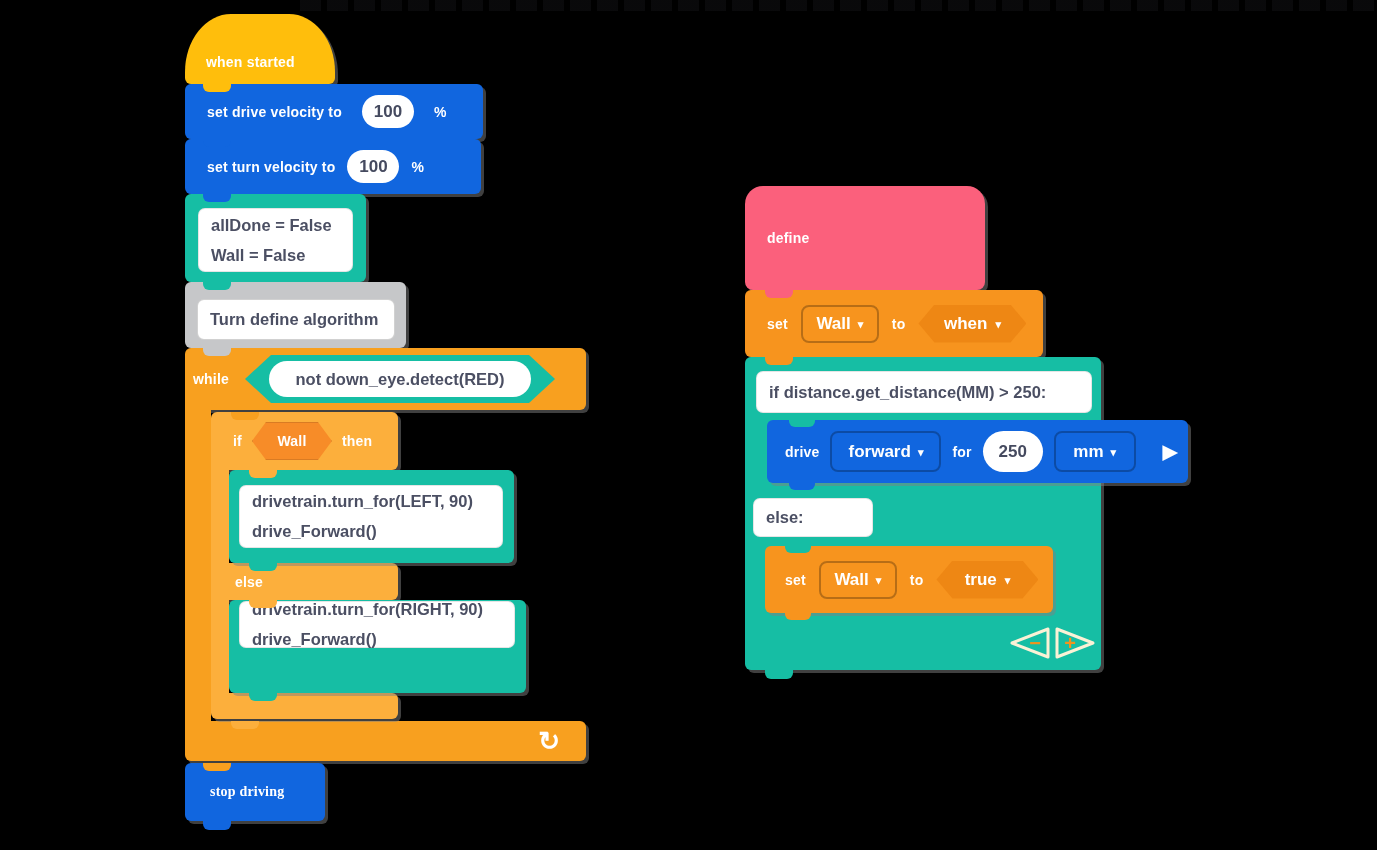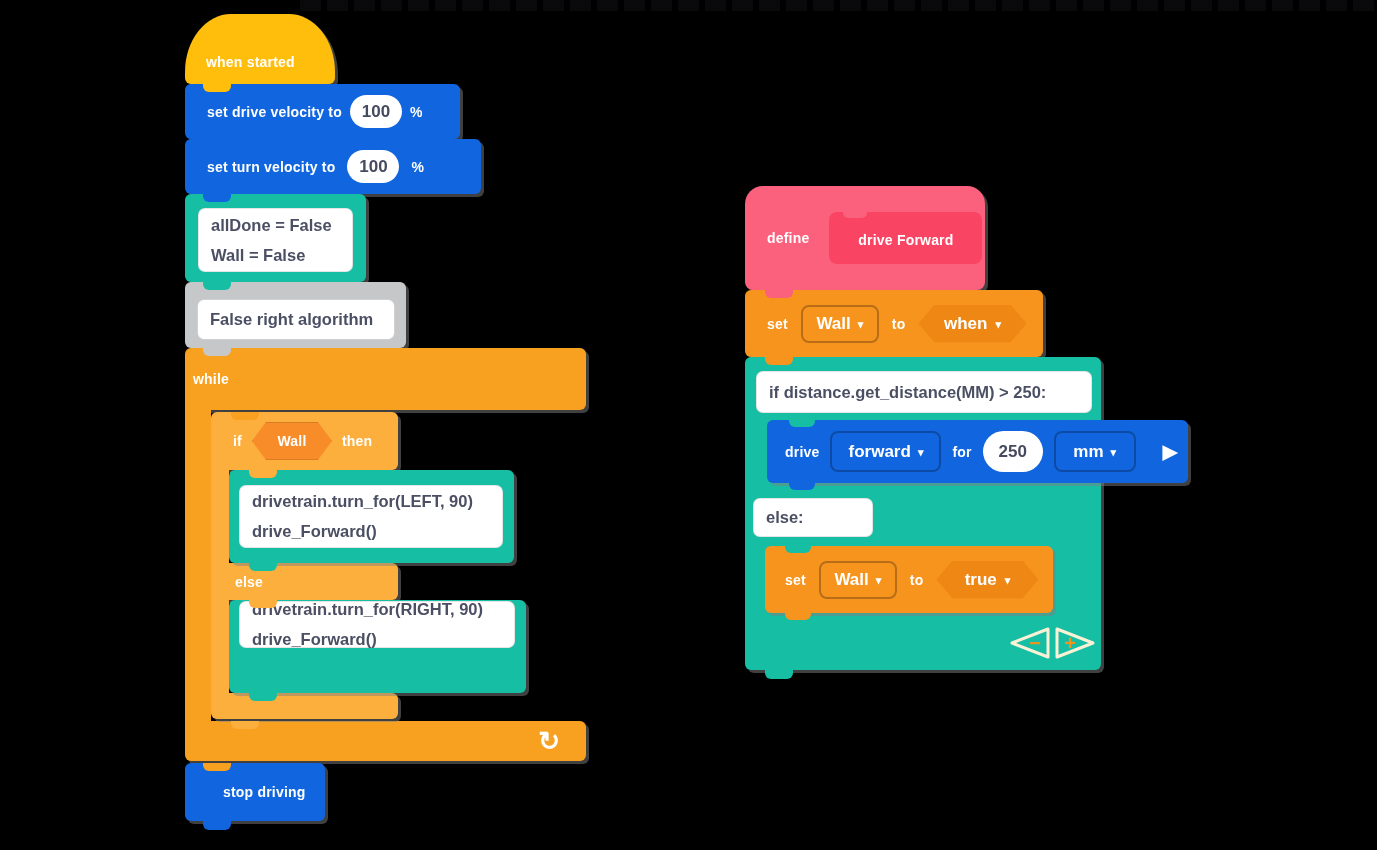--- a/index.html
+++ b/index.html
@@ -53,21 +53,21 @@
   <div class="topstrip"></div>
 
   <div class="abs0">
 
     <div class="blk" style="left:185px;top:14px;width:150px;height:70px;background:var(--hat-yellow);
                 border-radius:46px 46px 6px 6px / 58px 58px 6px 6px;">
       <span class="lbl" style="position:absolute;left:21px;bottom:14px;">when started</span>
     </div>
     <div class="tab" style="left:203px;top:84px;background:var(--hat-yellow);"></div>
 
-    <div class="blk flexrow" style="left:185px;top:84px;width:275px;height:55px;background:var(--drivetrain-blue);padding-left:22px;gap:8px;">
+    <div class="blk flexrow" style="left:185px;top:84px;width:298px;height:55px;background:var(--drivetrain-blue);padding-left:22px;gap:20px;">
       <span class="lbl">set drive velocity to</span>
       <div class="oval" style="width:52px;height:33px;">
           <span>100</span>
         </div>
       <span class="lbl">%</span>
     </div>
     <div class="tab" style="left:203px;top:139px;background:var(--drivetrain-blue);"></div>
 
     <div class="blk flexrow" style="left:185px;top:139px;width:296px;height:55px;background:var(--drivetrain-blue);padding-left:22px;gap:12px;">
       <span class="lbl">set turn velocity to</span>
@@ -81,28 +81,31 @@
     <div class="blk" style="left:185px;top:194px;width:181px;height:88px;background:var(--code-teal);">
       <div class="codebox" style="left:13px;top:14px;width:155px;height:64px;">
         <span class="codeline">allDone = False</span>
         <span class="codeline">Wall = False</span>
       </div>
     </div>
     <div class="tab" style="left:203px;top:282px;background:var(--code-teal);"></div>
 
     <div class="blk" style="left:185px;top:282px;width:221px;height:66px;background:var(--comment-gray);">
       <div class="codebox" style="left:12px;top:17px;width:198px;height:41px;border-color:rgba(0,0,0,.18);">
-        <span class="codeline">False right algorithm</span>
+        <span class="codeline">Turn define algorithm</span>
       </div>
     </div>
     <div class="tab" style="left:203px;top:348px;background:var(--comment-gray);"></div>
 
     <div class="blk flexrow" style="left:185px;top:348px;width:401px;height:62px;background:var(--while-orange);
                 border-radius:6px 6px 6px 0;padding-left:8px;gap:16px;">
       <span class="lbl">while</span>
+      <div class="hexwrap bighex" style="width:310px;height:48px;">
+        <div class="pill">not down_eye.detect(RED)</div>
+      </div>
     </div>
     <div class="arm" style="left:185px;top:410px;width:26px;height:311px;background:var(--while-orange);"></div>
     <div class="blk" style="left:185px;top:721px;width:401px;height:40px;background:var(--while-orange);border-radius:0 6px 6px 6px;">
       <span class="looparrow">↻</span>
     </div>
 
     <div class="tab" style="left:231px;top:412px;background:var(--while-orange);"></div>
     <div class="blk flexrow" style="left:211px;top:412px;width:187px;height:58px;background:var(--if-amber);
                 border-radius:6px 6px 6px 0;padding-left:22px;gap:10px;">
       <span class="lbl">if</span>
@@ -132,36 +135,31 @@
     <div class="blk" style="left:229px;top:600px;width:297px;height:93px;background:var(--code-teal);z-index:2;">
       <div class="codebox" style="left:10px;top:1px;width:276px;height:47px;">
         <span class="codeline">drivetrain.turn_for(RIGHT, 90)</span>
         <span class="codeline">drive_Forward()</span>
       </div>
     </div>
     <div class="tab" style="left:249px;top:693px;background:var(--code-teal);"></div>
     <div class="tab" style="left:231px;top:721px;background:var(--if-amber);"></div>
 
     <div class="tab" style="left:203px;top:763px;background:var(--while-orange);"></div>
-    <div class="blk flexrow" style="left:185px;top:763px;width:140px;height:58px;background:var(--drivetrain-blue);padding-left:38px;">
+    <div class="blk flexrow" style="left:185px;top:763px;width:140px;height:58px;background:var(--drivetrain-blue);padding-left:25px;font-family:Liberation Serif, serif;">
       <span class="lbl">stop driving</span>
     </div>
     <div class="tab" style="left:203px;top:821px;background:var(--drivetrain-blue);height:9px;"></div>
   </div>
 
   <div class="abs0">
 
     <div class="blk flexrow" style="left:745px;top:186px;width:240px;height:104px;background:var(--define-pink);
                 border-radius:18px 18px 8px 8px;padding-left:22px;gap:20px;">
       <span class="lbl">define</span>
-      <div style="position:relative;width:153px;height:52px;background:var(--define-inner-pink);border-radius:8px;
-                  display:flex;align-items:center;justify-content:center;flex:0 0 auto;">
-        <div class="notch"></div>
-        <span class="lbl" style="padding-top:4px;">drive Forward</span>
-      </div>
     </div>
     <div class="tab" style="left:765px;top:290px;background:var(--define-pink);"></div>
 
     <div class="blk flexrow" style="left:745px;top:290px;width:298px;height:67px;background:var(--variable-orange);padding-left:22px;gap:13px;">
       <span class="lbl">set</span>
       <div class="dd" style="width:78px;height:38px;">
         <span>Wall</span>
         <span class="caret">▾</span>
       </div>
       <span class="lbl">to</span>

